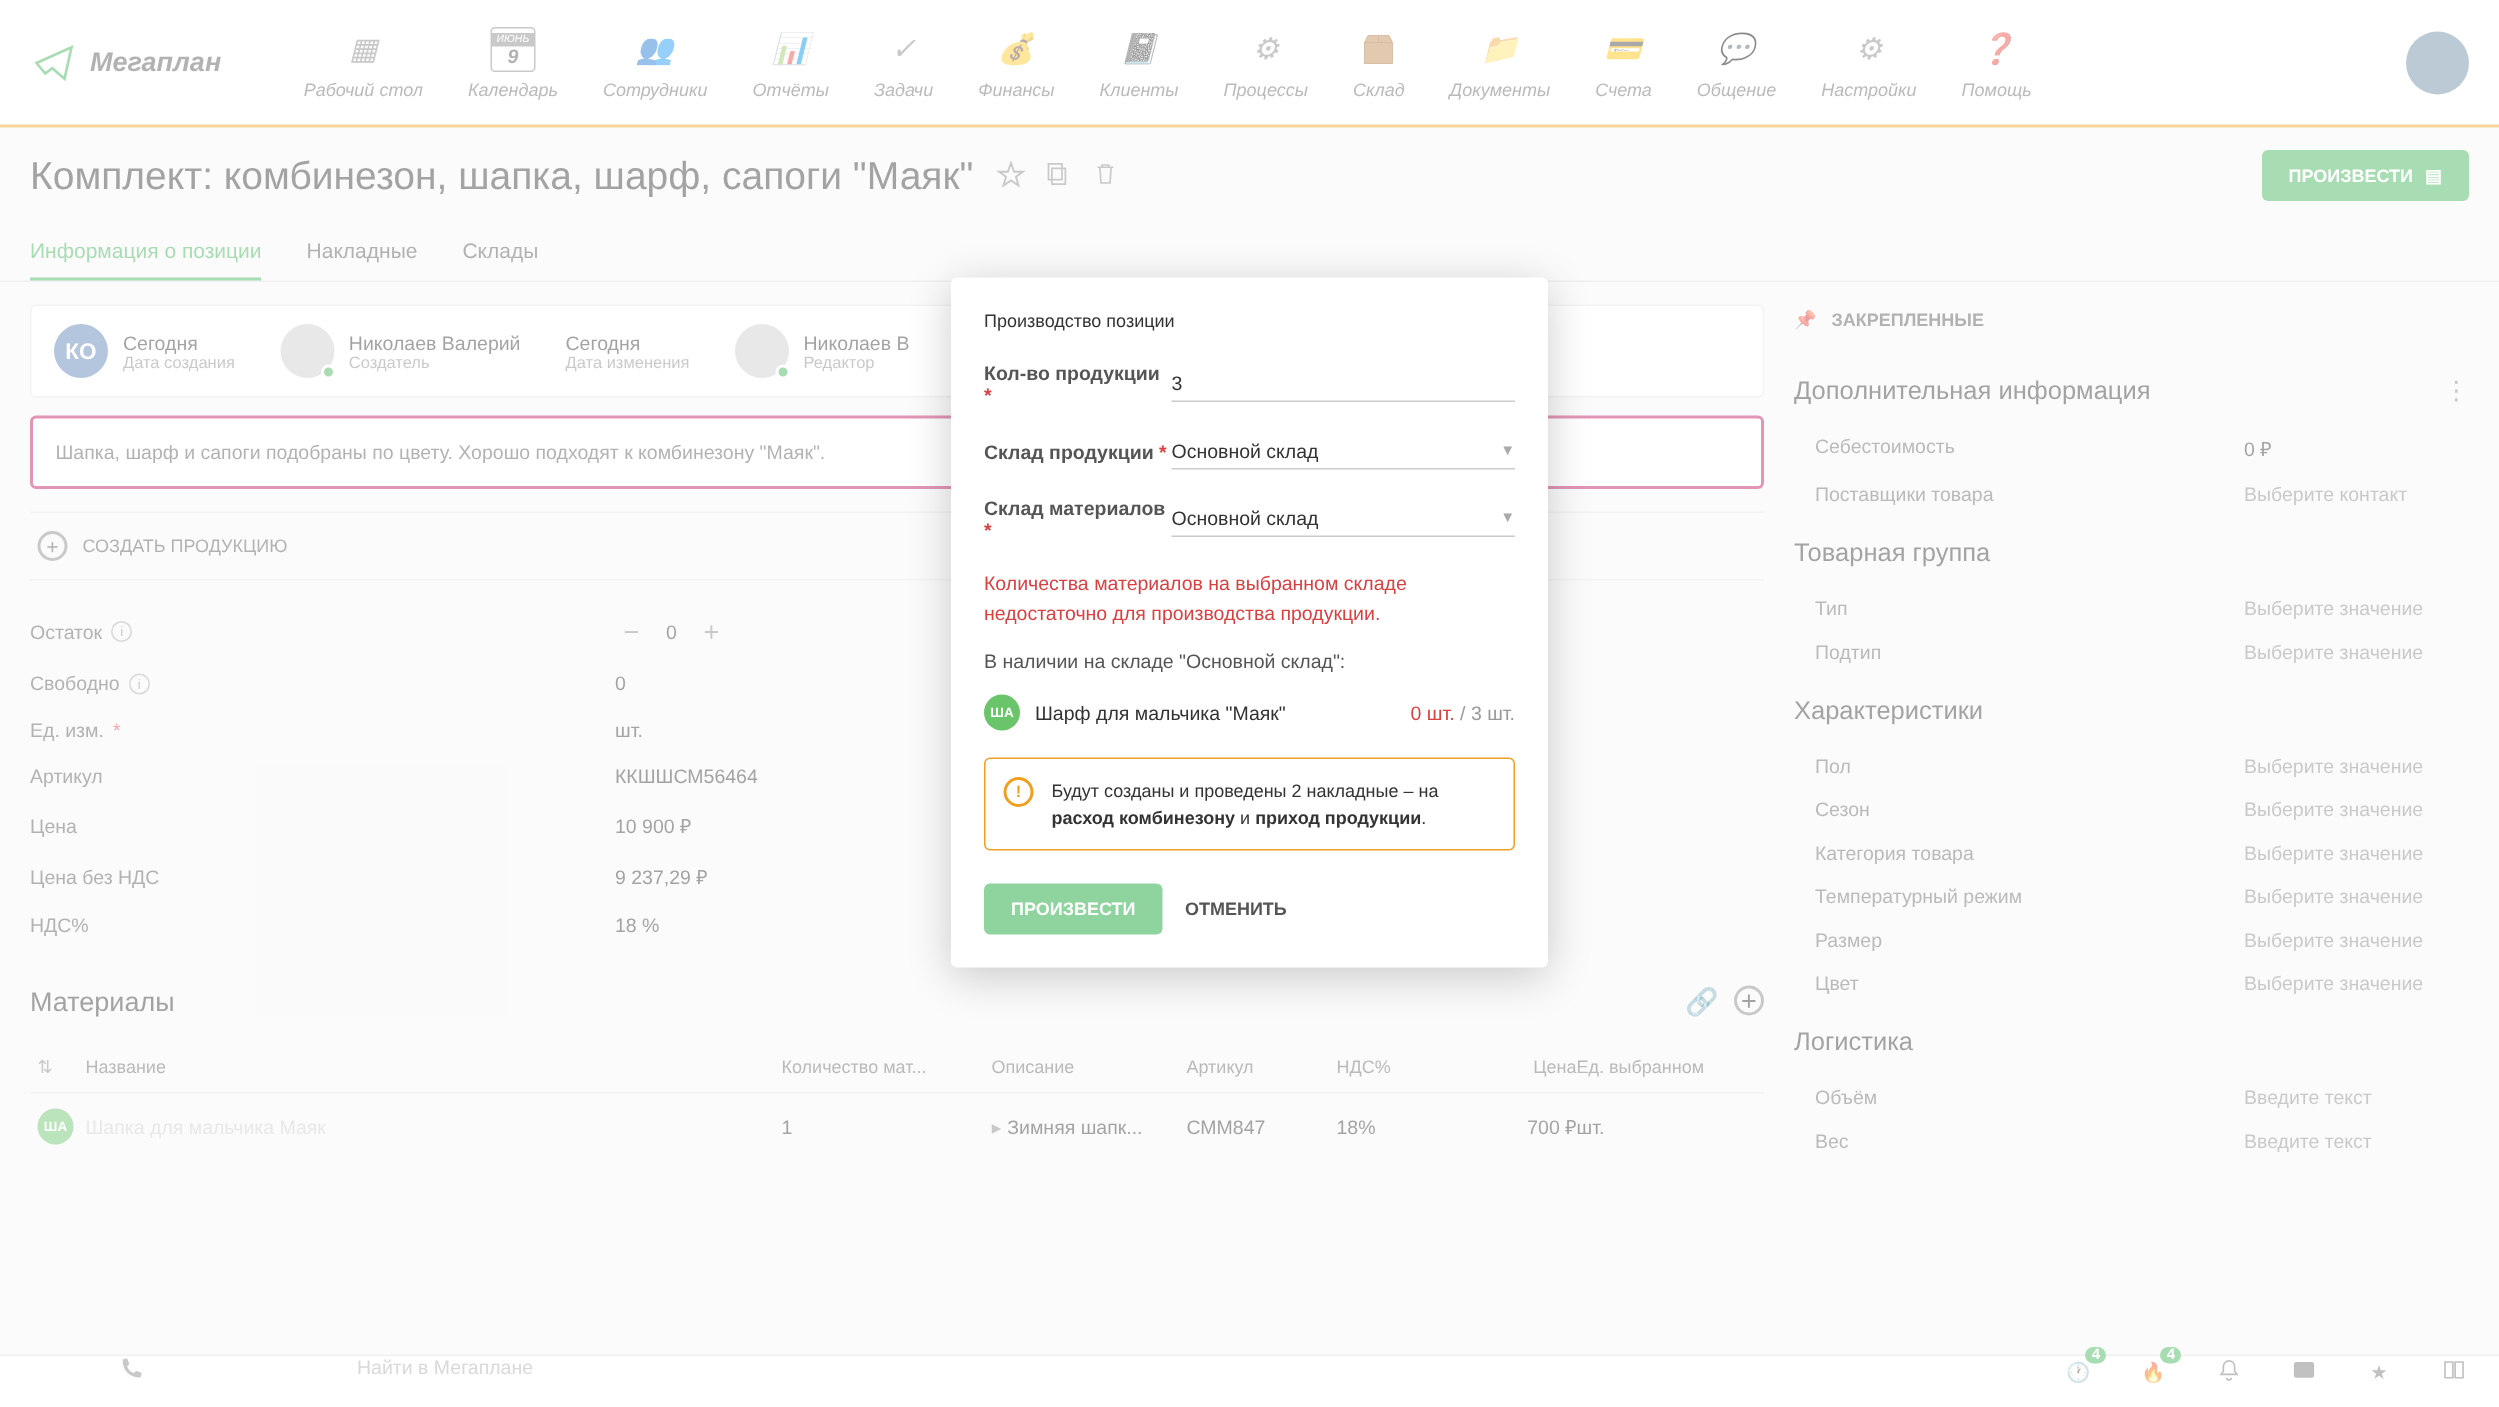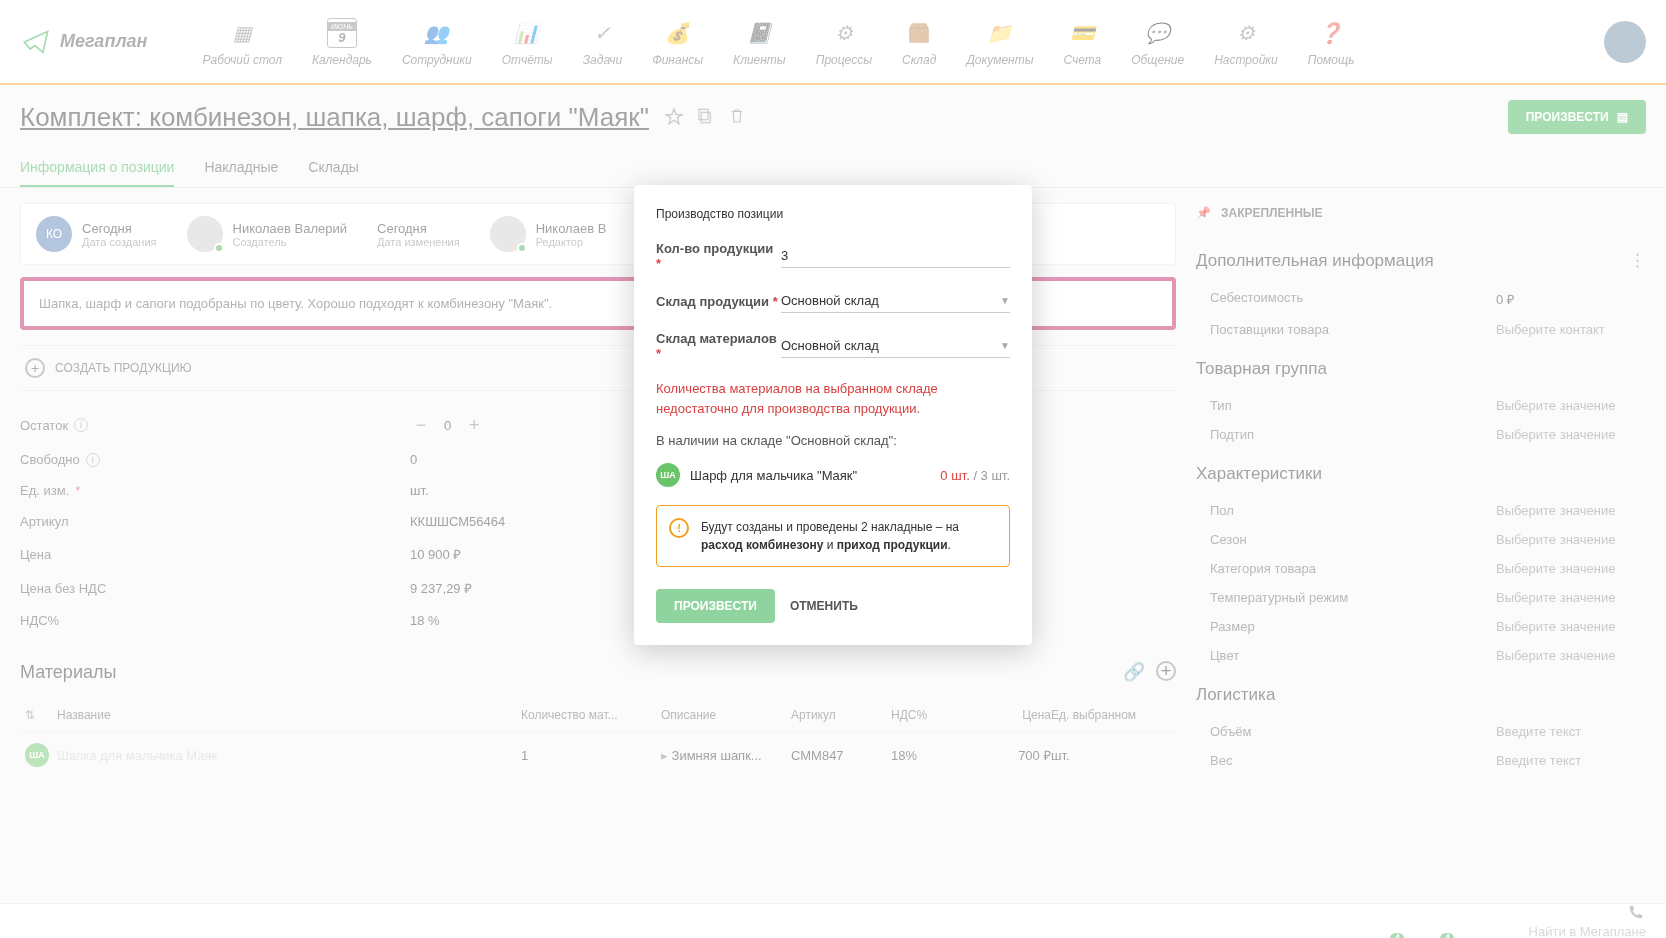--- a/index.html
+++ b/index.html
@@ -8,42 +8,42 @@
     .header { background: #fff; border-bottom: 2px solid #f0a020; display: flex; align-items: center; padding: 10px 20px; height: 85px; font-style: italic; }
     .logo { display: flex; align-items: center; font-size: 18px; font-weight: bold; color: #555; margin-right: 40px; }
     .logo-icon { width: 32px; height: 32px; margin-right: 8px; display: flex; align-items: center; justify-content: center; }
     .nav { display: flex; gap: 0; flex: 1; }
     .nav-item { display: flex; flex-direction: column; align-items: center; padding: 5px 15px; cursor: pointer; color: #666; font-size: 12px; }
     .nav-icon { width: 32px; height: 32px; margin-bottom: 4px; display: flex; align-items: center; justify-content: center; color: #888; }
     .nav-item.active .nav-icon { color: #f0a020; }
     .avatar { width: 42px; height: 42px; border-radius: 50%; background: #6a8ba5; margin-left: auto; }
     
     .page-header { padding: 15px 20px; display: flex; align-items: center; gap: 15px; }
-    .page-title { font-size: 26px; font-weight: 400; color: #333; text-decoration: underline; }
+    .page-title { font-size: 26px; font-weight: 400; color: #333; }
     .title-actions { display: flex; gap: 12px; }
     .icon-btn { width: 20px; height: 20px; cursor: pointer; color: #888; }
     .produce-btn { margin-left: auto; background: #3fb254; color: #fff; padding: 10px 18px; border: none; border-radius: 4px; font-weight: bold; font-size: 12px; display: flex; align-items: center; gap: 8px; cursor: pointer; }
     
     .tabs { display: flex; gap: 30px; padding: 0 20px; border-bottom: 1px solid #ddd; }
     .tab { padding: 10px 0; cursor: pointer; font-size: 14px; color: #555; border-bottom: 2px solid transparent; }
     .tab.active { color: #3fb254; border-bottom-color: #3fb254; }
     
     .content { display: flex; gap: 0; padding: 15px 20px; }
     .main { flex: 1; min-width: 0; }
     .sidebar { width: 450px; margin-left: 20px; }
     
     .meta-row { display: flex; align-items: center; gap: 30px; background: #fff; border: 1px solid #e5e5e5; border-radius: 4px; padding: 12px 15px; margin-bottom: 12px; }
     .meta-item { display: flex; align-items: center; gap: 10px; }
-    .meta-avatar { width: 36px; height: 36px; border-radius: 50%; background: #5a7fb5; color: #fff; display: flex; align-items: center; justify-content: center; font-size: 12px; font-weight: normal; position: relative; }
+    .meta-avatar { width: 36px; height: 36px; border-radius: 50%; background: #5a7fb5; color: #fff; display: flex; align-items: center; justify-content: center; font-size: 15px; font-weight: bold; position: relative; }
     .meta-avatar.img { background: #ccc; }
     .online-dot { width: 10px; height: 10px; background: #3fb254; border: 2px solid #fff; border-radius: 50%; position: absolute; bottom: -1px; right: -1px; }
     .meta-text .top { font-size: 13px; color: #333; font-weight: 500; }
     .meta-text .bot { font-size: 11px; color: #888; }
     
-    .description { background: #fff; border: 4px solid #be185d; border-radius: 4px; padding: 15px; margin-bottom: 15px; font-size: 13px; color: #555; }
+    .description { background: #fff; border: 2px solid #be185d; border-radius: 4px; padding: 15px; margin-bottom: 15px; font-size: 13px; color: #555; }
     
     .create-row { display: flex; align-items: center; gap: 10px; padding: 12px 5px; border-top: 1px solid #e5e5e5; border-bottom: 1px solid #e5e5e5; margin-bottom: 15px; cursor: pointer; color: #555; font-weight: 500; font-size: 12px; }
     .create-row .plus-c { width: 20px; height: 20px; border: 2px solid #888; border-radius: 50%; display: flex; align-items: center; justify-content: center; font-size: 14px; }
     
     .section { margin-bottom: 25px; }
     .section-title { font-size: 18px; font-weight: 500; margin-bottom: 15px; display: flex; align-items: center; }
     .section-title .actions { margin-left: auto; display: flex; gap: 10px; }
     
     .info-row { display: flex; align-items: center; padding: 8px 0; }
     .info-label { width: 390px; font-size: 13px; color: #555; display: flex; align-items: center; gap: 6px; }
@@ -88,21 +88,21 @@
     .avail-item .name { flex: 1; font-size: 13px; }
     .avail-item .count { font-size: 13px; }
     .avail-item .count .red { color: #d94040; }
     .avail-item .count .gray { color: #999; }
     .note-box { border: 1px solid #f0a020; border-radius: 4px; padding: 12px; display: flex; gap: 12px; margin-bottom: 22px; font-size: 12px; line-height: 1.5; }
     .note-box .icon { width: 20px; height: 20px; border: 2px solid #f0a020; border-radius: 50%; color: #f0a020; display: flex; align-items: center; justify-content: center; font-weight: bold; flex-shrink: 0; font-size: 11px; }
     .modal-actions { display: flex; gap: 15px; align-items: center; }
     .btn-produce { background: #8fd49f; color: #fff; padding: 10px 18px; border: none; border-radius: 4px; font-weight: bold; font-size: 12px; cursor: pointer; }
     .btn-cancel { background: none; border: none; font-size: 12px; font-weight: 600; color: #555; cursor: pointer; }
     
-    .bottom-bar { position: absolute; bottom: 0; left: 0; right: 0; height: 35px; background: #fff; border-top: 1px solid #ddd; display: flex; align-items: flex-end; padding: 0 20px; flex-direction: column; }
+    .bottom-bar { position: absolute; bottom: 0; left: 0; right: 0; height: 35px; background: #fff; border-top: 1px solid #ddd; display: flex; align-items: flex-start; padding: 0 20px; }
     .bottom-bar .search-label { color: #aaa; font-size: 13px; margin-left: 140px; }
     .bottom-bar .right-icons { margin-left: auto; display: flex; gap: 30px; align-items: center; color: #777; }
     .badge { background: #3fb254; color: #fff; border-radius: 8px; font-size: 10px; padding: 0 4px; position: absolute; top: -6px; right: -8px; font-weight: bold; }
     .bi { position: relative; width: 20px; height: 20px; display: flex; align-items: center; justify-content: center; cursor: pointer; }
     .phone-ic { width: 20px; height: 20px; color: #888; margin-left: 58px; }
   </style>
 </head>
 <body>
 
 <div class="header">

